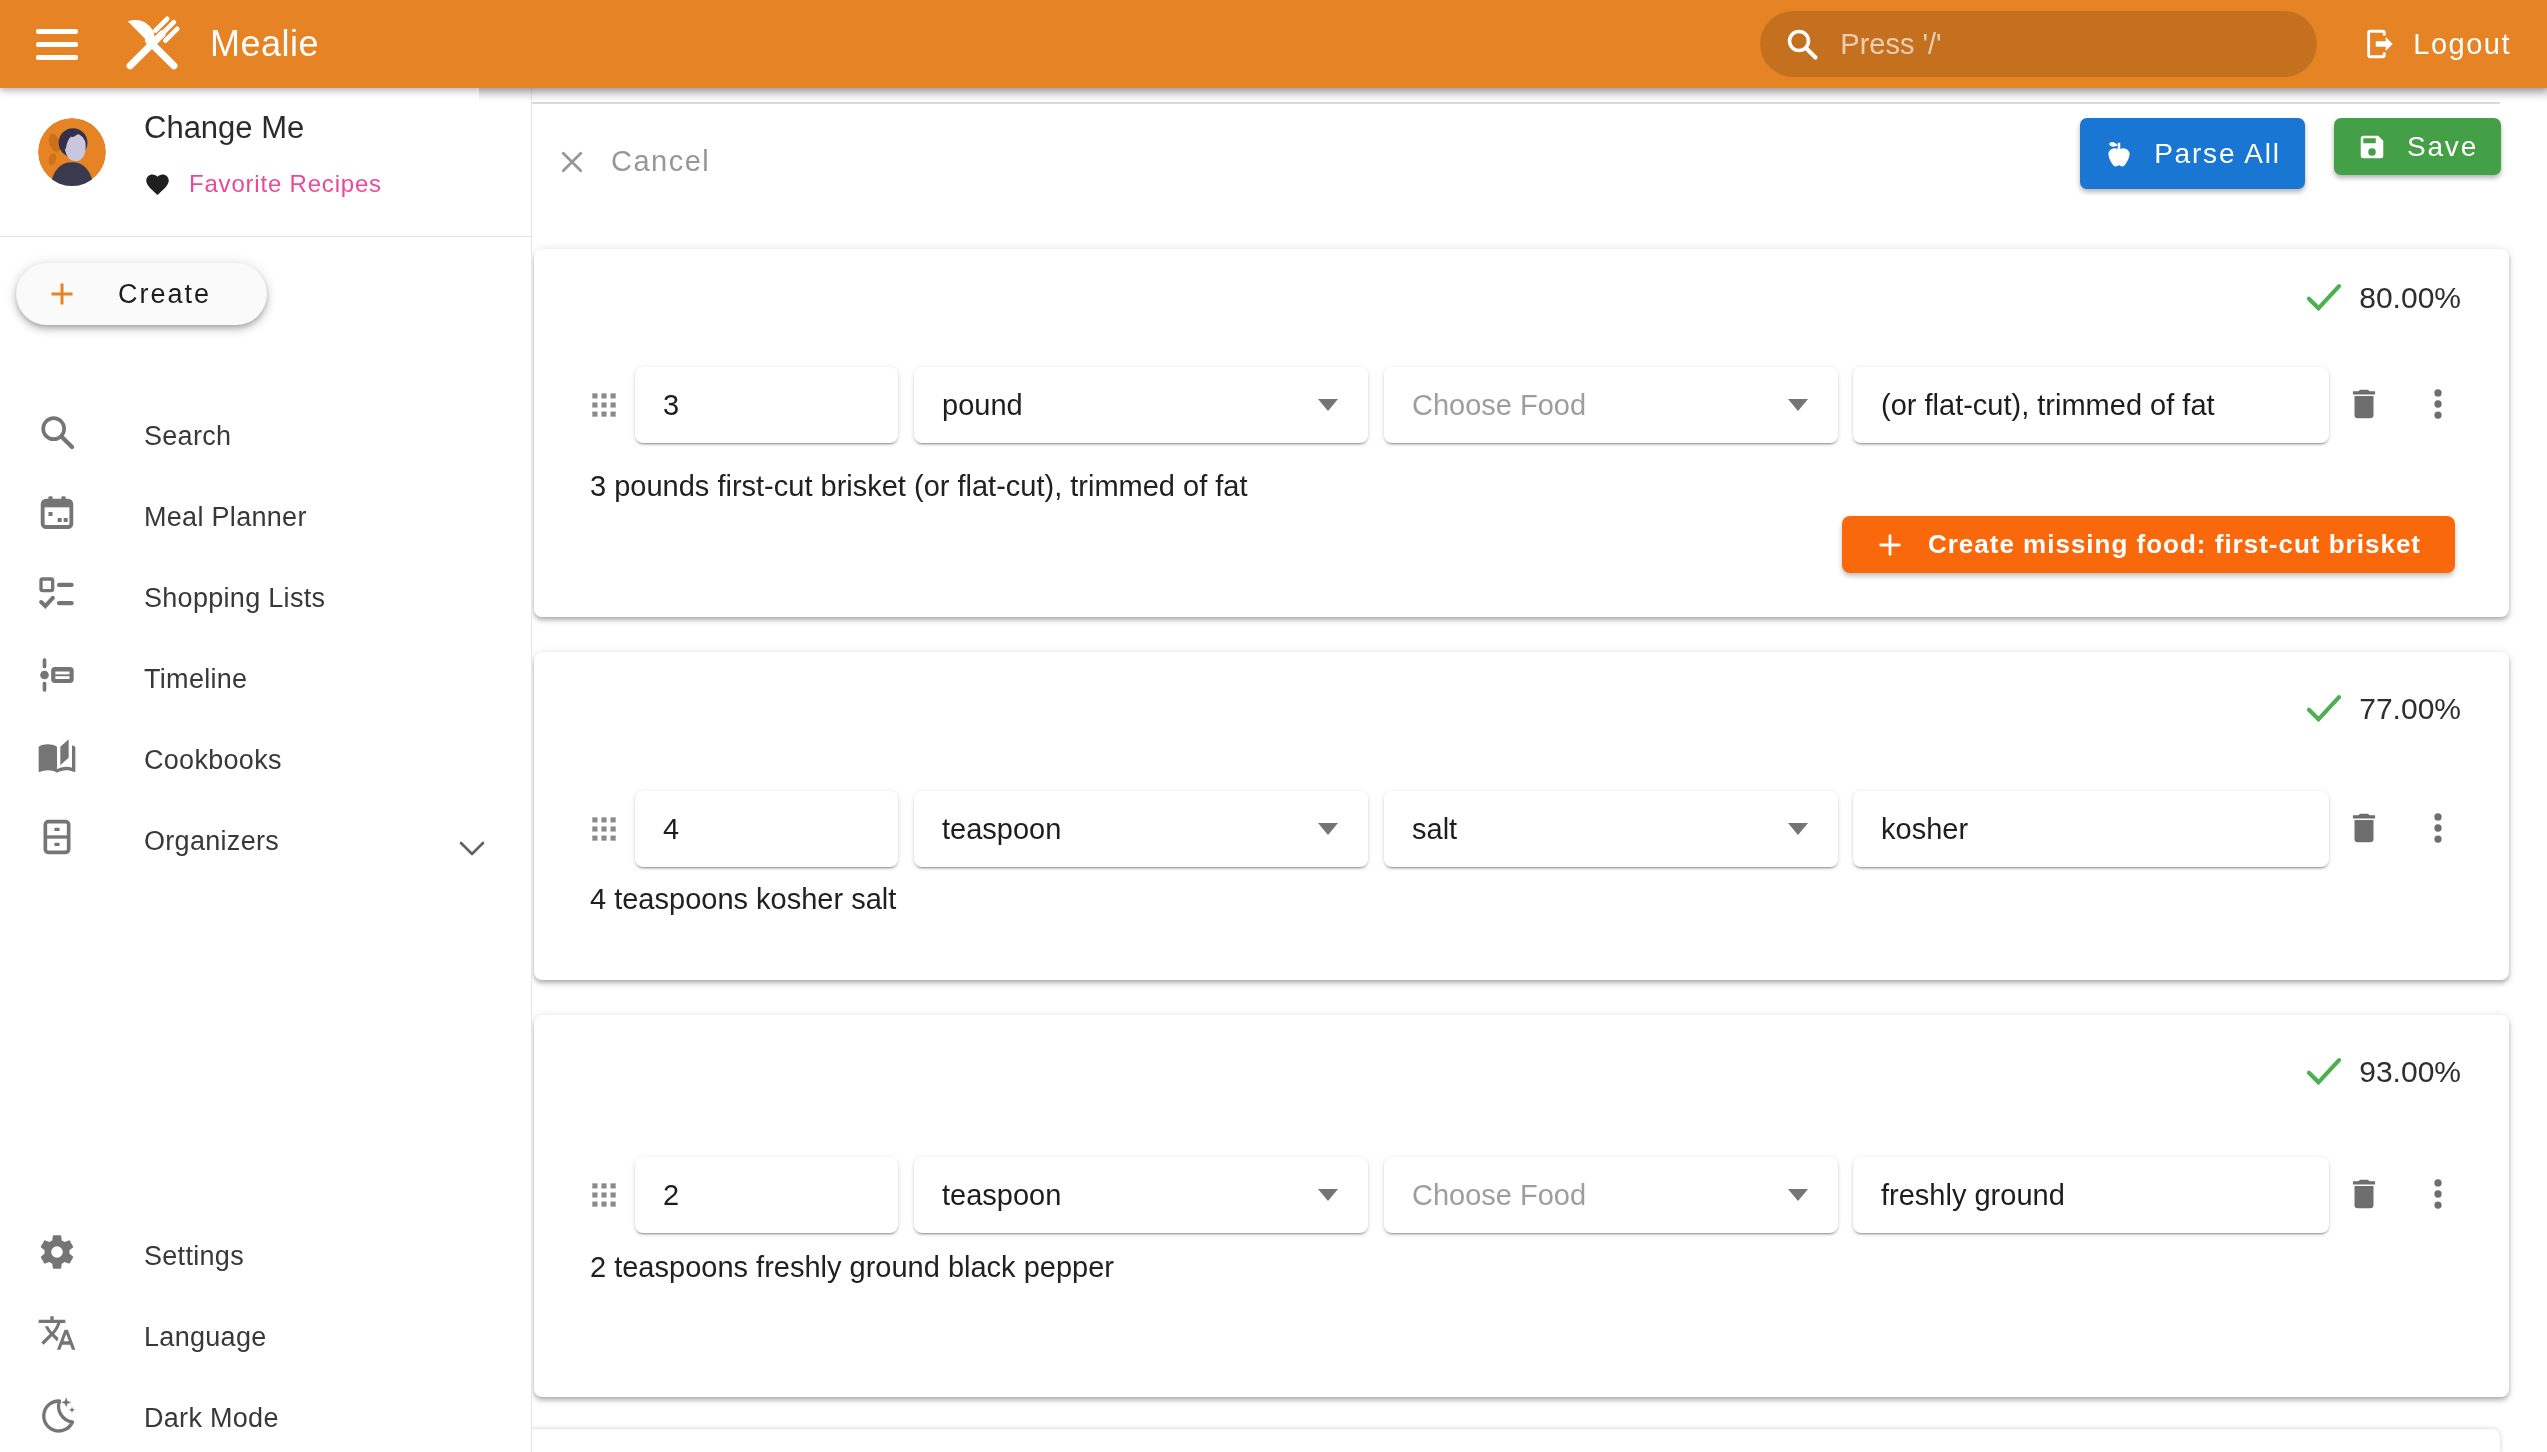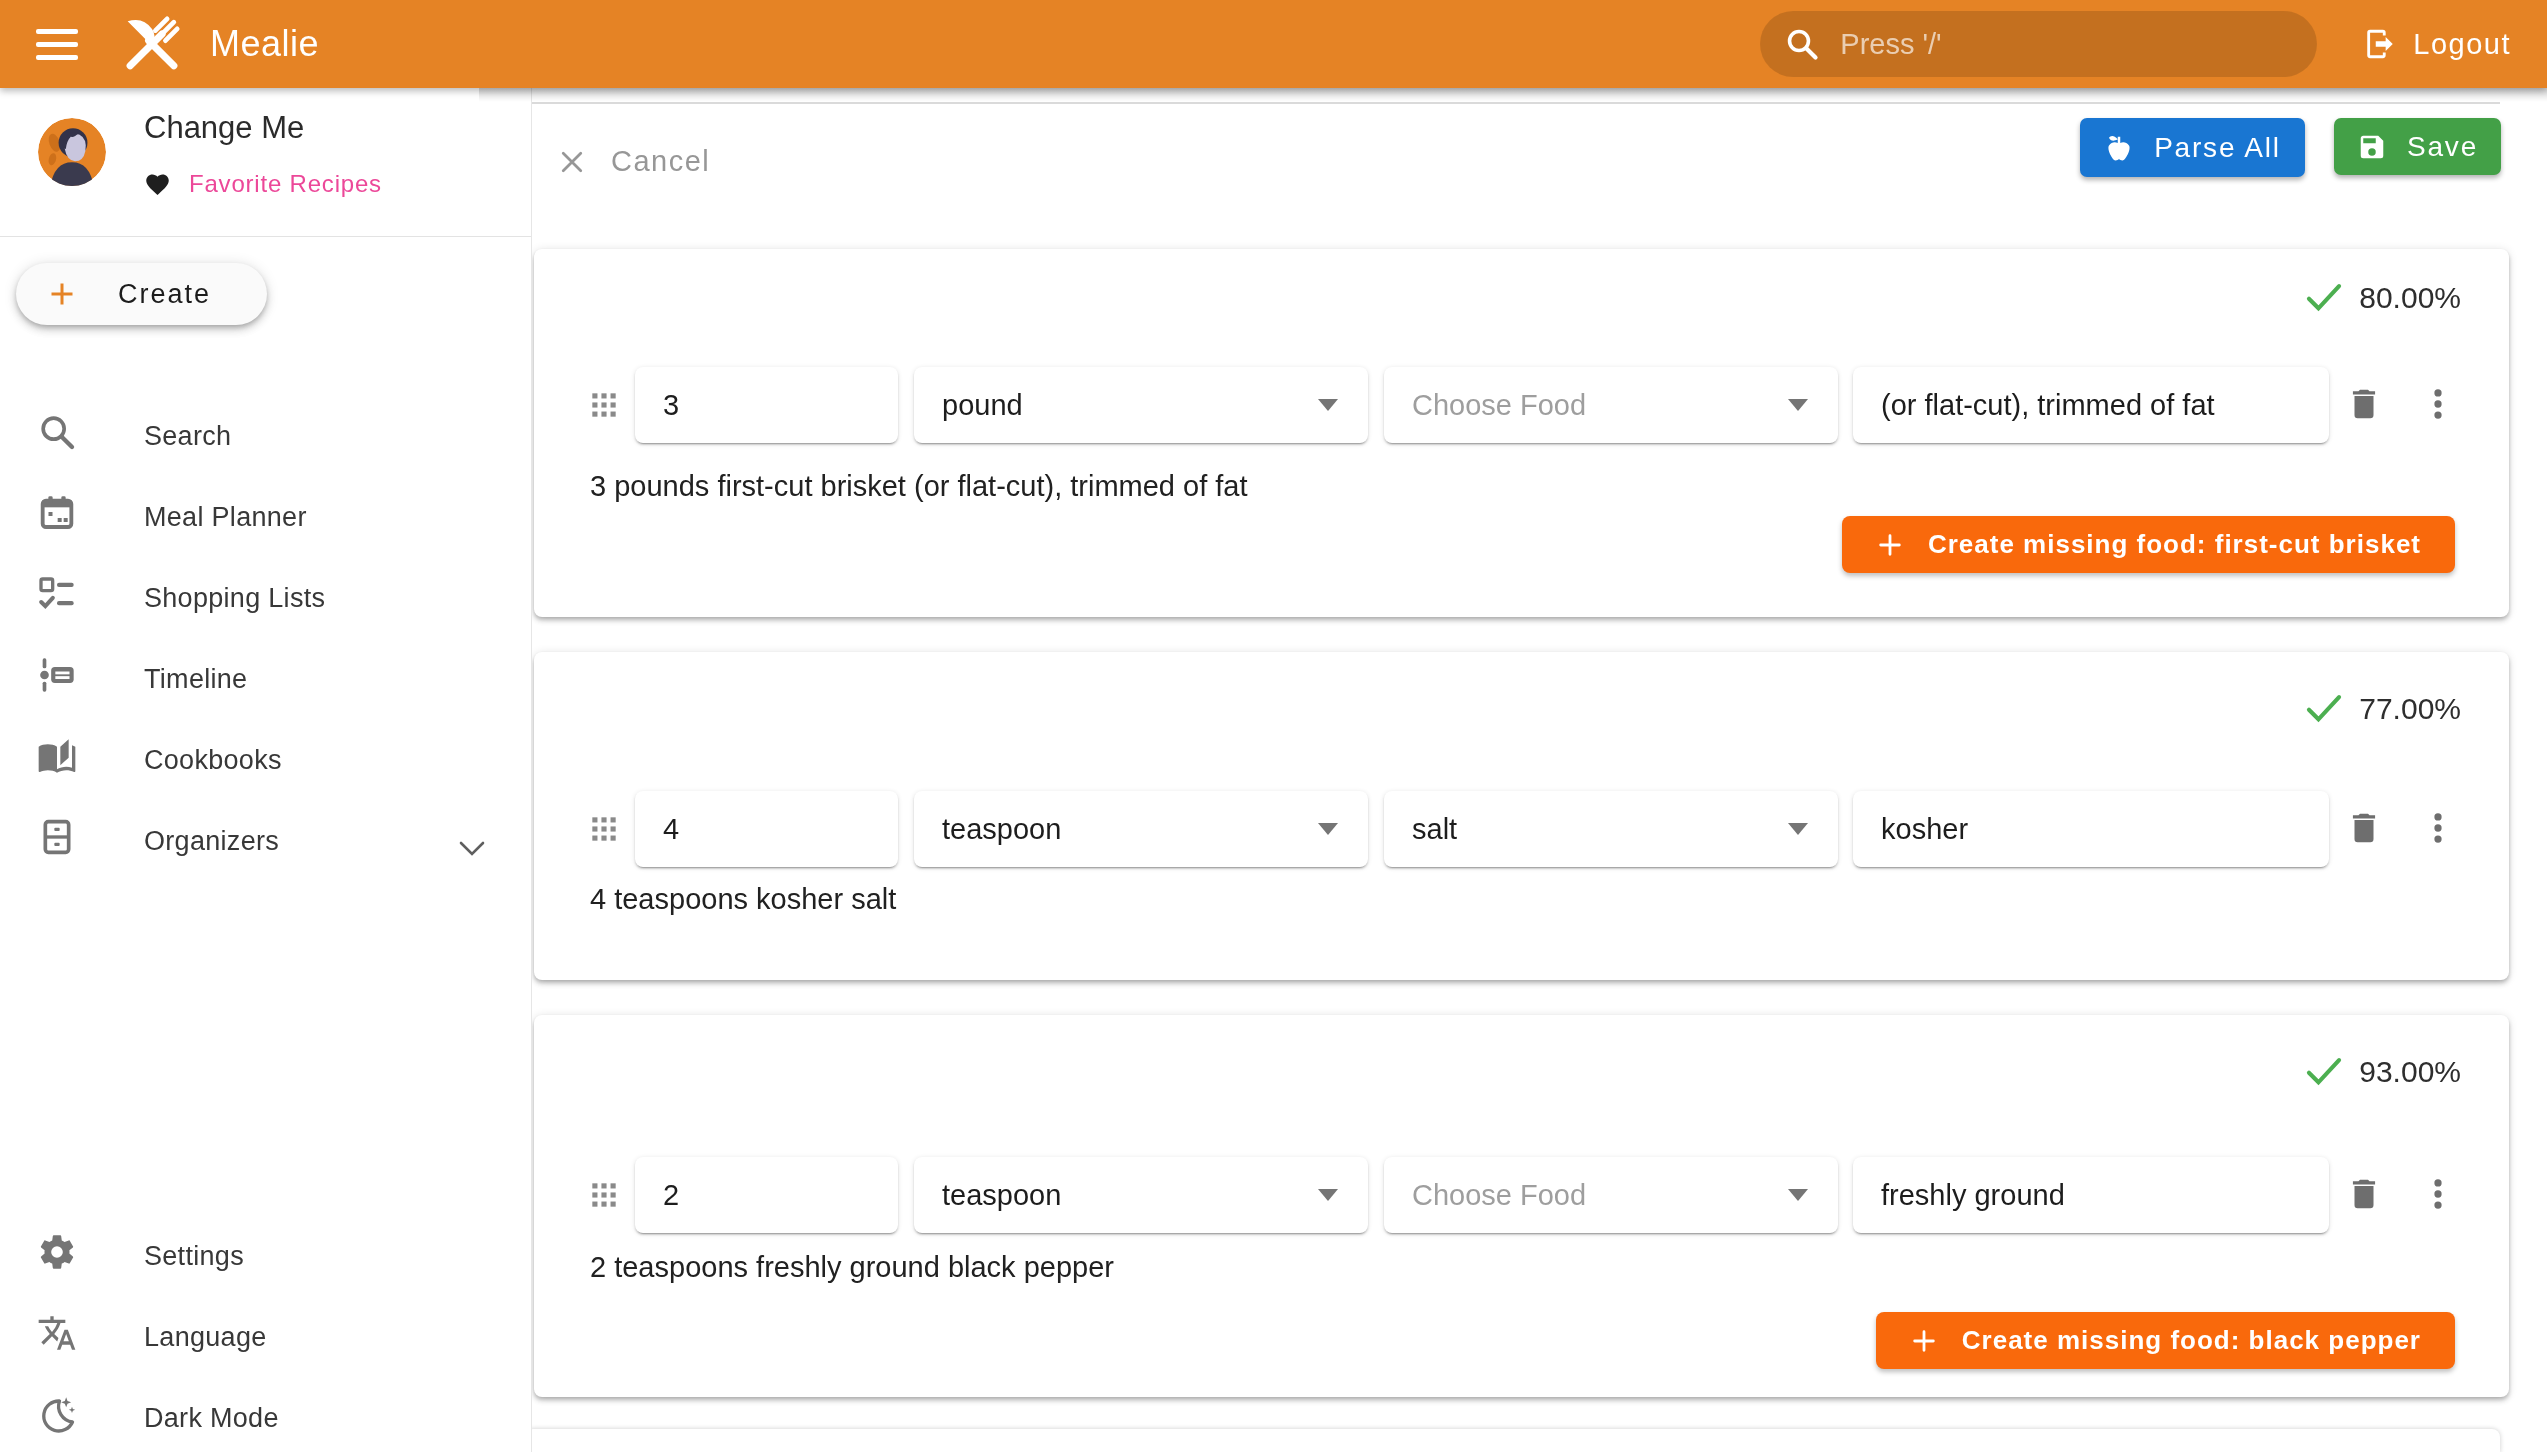--- a/index.html
+++ b/index.html
@@ -30,21 +30,21 @@
   .nav-item .ic{width:42px;display:flex;justify-content:center;}
   .nav-label{margin-left:66px;font-size:27px;color:#383838;letter-spacing:0.3px;}
   .nav-chevron{margin-left:auto;margin-right:46px;}
   .bottom-list{position:absolute;left:0;top:1103px;width:100%;}
   
   .main{position:absolute;left:479px;top:88px;right:0;bottom:0;background:#fff;}
   .main::before{content:"";position:absolute;left:0;top:0;right:0;height:14px;background:linear-gradient(rgba(0,0,0,.16),rgba(0,0,0,0));z-index:9;pointer-events:none;}
   .prev-card-sliver{position:absolute;left:46px;top:0;width:1975px;height:14px;background:#fff;border-bottom:2px solid #dadada;}
   .cancel-btn{position:absolute;left:72px;top:56px;display:flex;align-items:center;gap:24px;background:none;border:none;color:#979797;font-size:29px;font-weight:500;letter-spacing:1.5px;cursor:pointer;font-family:inherit;}
   .btn{display:flex;align-items:center;justify-content:center;gap:20px;border:none;border-radius:7px;color:#fff;font-size:28px;font-weight:500;letter-spacing:1.8px;cursor:pointer;box-shadow:0 3px 5px rgba(0,0,0,.3);font-family:inherit;}
-  .parse-btn{position:absolute;left:1601px;top:30px;width:225px;height:59px;background:#1976D2;}
+  .parse-btn{position:absolute;left:1601px;top:30px;width:225px;height:71px;background:#1976D2;}
   .save-btn{position:absolute;left:1855px;top:30px;width:167px;height:57px;background:#43A047;}
   
   .card{position:absolute;left:55px;width:1975px;background:#fff;border-radius:8px;box-shadow:0 2px 4px -1px rgba(0,0,0,.2),0 4px 5px 0 rgba(0,0,0,.14),0 1px 10px 0 rgba(0,0,0,.12);}
   .confidence{position:absolute;right:48px;display:flex;align-items:center;gap:16px;font-size:30px;color:#2e2e2e;}
   .fields-row{position:absolute;left:0;right:0;height:76px;}
   .drag-handle{position:absolute;left:56px;top:24px;background:none;border:none;padding:0;cursor:grab;}
   .field{position:absolute;top:0;height:76px;background:#fff;border-radius:8px;box-shadow:0 3px 1px -2px rgba(0,0,0,.2),0 2px 2px 0 rgba(0,0,0,.14),0 1px 5px 0 rgba(0,0,0,.12);display:flex;align-items:center;padding:0 28px;box-sizing:border-box;font-size:29px;color:#1d1d1d;}
   .field input{width:100%;border:none;outline:none;background:transparent;font:inherit;color:inherit;padding:0;}
   .f-qty{left:101px;width:263px;}
   .f-unit{left:380px;width:454px;justify-content:space-between;cursor:pointer;}
@@ -449,25 +449,17 @@
       </button>
       <button class="icon-btn kebab-btn">
         <svg width="38" height="38" viewBox="0 0 24 24" fill="#6e6e6e">
             <circle cx="12" cy="5" r="2.3"></circle>
             <circle cx="12" cy="12" r="2.3"></circle>
             <circle cx="12" cy="19" r="2.3"></circle>
           </svg>
       </button>
     </div>
     <div class="orig-text" style="top:236px;">2 teaspoons freshly ground black pepper</div>
-    <button class="create-food-btn" style="top:297px;">
-      <span>
-          <svg width="28" height="28" viewBox="0 0 24 24">
-            <path d="M12,4 V20 M4,12 H20" stroke="#fff" stroke-width="2.4" stroke-linecap="round"></path>
-          </svg>
-        </span>
-      <span>Create missing food: black pepper</span>
-    </button>
   </section>
 
   <div class="next-card-sliver"></div>
 </main>
 
 
 </body></html>

